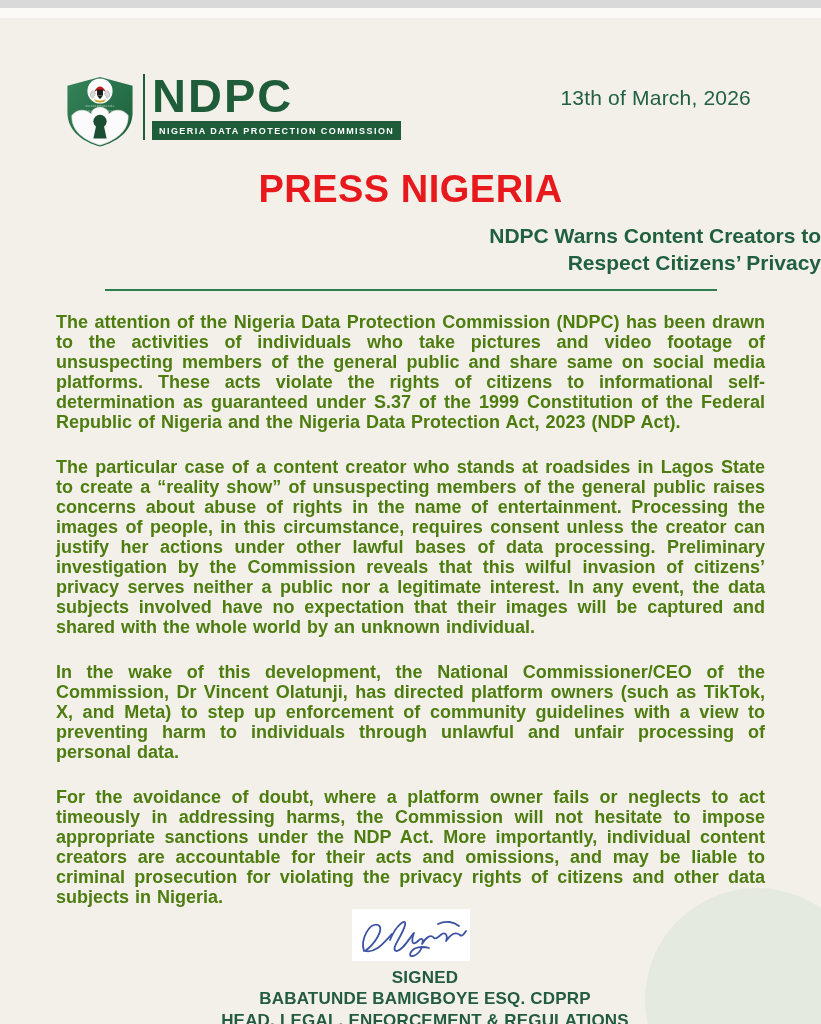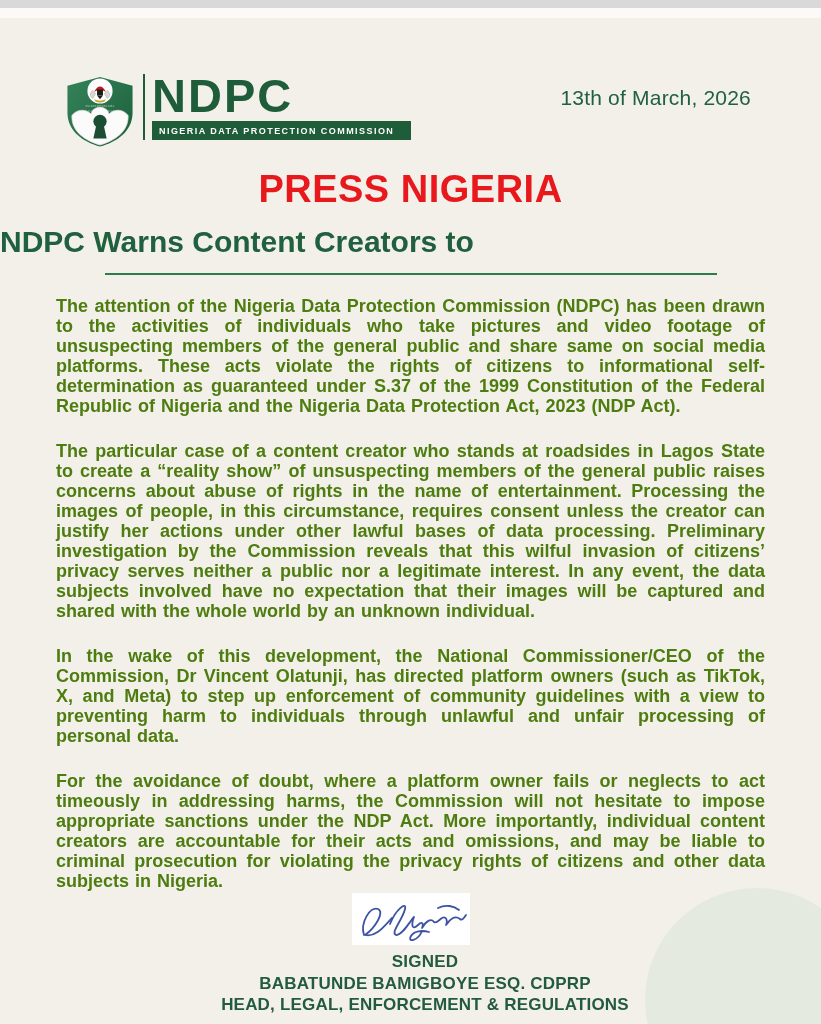--- a/index.html
+++ b/index.html
@@ -58,21 +58,21 @@
     color: #1e5c3a;
     line-height: 0.92;
   }
   .logo-bar {
     margin-top: 4px;
     background: #1e5c3a;
     color: #ffffff;
     font-size: 9px;
     font-weight: 700;
     letter-spacing: 1.45px;
-    padding: 5px 17px 4px 7px;
+    padding: 5px 7px 4px 7px;
     white-space: nowrap;
   }
   .date {
     margin-top: 22px;
     font-size: 21px;
     font-weight: 400;
     color: #20603f;
     letter-spacing: 0.2px;
   }
 
@@ -80,22 +80,22 @@
   .release-heading {
     margin-top: 6px;
     text-align: center;
     font-size: 38px;
     font-weight: 700;
     color: #e8191d;
     letter-spacing: 0.5px;
   }
   .release-title {
     margin-top: 12px;
-    text-align: left;
-    font-size: 30px;
+    text-align: right;
+    font-size: 21px;
     font-weight: 700;
     color: #20603f;
     line-height: 1.28;
   }
   .divider {
     width: 612px;
     height: 2px;
     background: #2e7b4e;
     margin: 12px auto 0 auto;
   }
@@ -186,20 +186,21 @@
       </div>
     </div>
 
     <div class="date">13th of March, 2026</div>
   </div>
 
   <div class="release-heading">PRESS NIGERIA</div>
 
   <div class="release-title">
     <div>NDPC Warns Content Creators to</div>
+    <div>Respect Citizens’ Privacy</div>
   </div>
 
   <div class="divider"></div>
 
   <div class="body-copy">
     <p>The attention of the Nigeria Data Protection Commission (NDPC) has been drawn to the activities of individuals who take pictures and video footage of unsuspecting members of the general public and share same on social media platforms. These acts violate the rights of citizens to informational self-determination as guaranteed under S.37 of the 1999 Constitution of the Federal Republic of Nigeria and the Nigeria Data Protection Act, 2023 (NDP Act).</p>
     <p>The particular case of a content creator who stands at roadsides in Lagos State to create a “reality show” of unsuspecting members of the general public raises concerns about abuse of rights in the name of entertainment. Processing the images of people, in this circumstance, requires consent unless the creator can justify her actions under other lawful bases of data processing. Preliminary investigation by the Commission reveals that this wilful invasion of citizens’ privacy serves neither a public nor a legitimate interest. In any event, the data subjects involved have no expectation that their images will be captured and shared with the whole world by an unknown individual.</p>
     <p>In the wake of this development, the National Commissioner/CEO of the Commission, Dr Vincent Olatunji, has directed platform owners (such as TikTok, X, and Meta) to step up enforcement of community guidelines with a view to preventing harm to individuals through unlawful and unfair processing of personal data.</p>
     <p>For the avoidance of doubt, where a platform owner fails or neglects to act timeously in addressing harms, the Commission will not hesitate to impose appropriate sanctions under the NDP Act. More importantly, individual content creators are accountable for their acts and omissions, and may be liable to criminal prosecution for violating the privacy rights of citizens and other data subjects in Nigeria.</p>
   </div>

